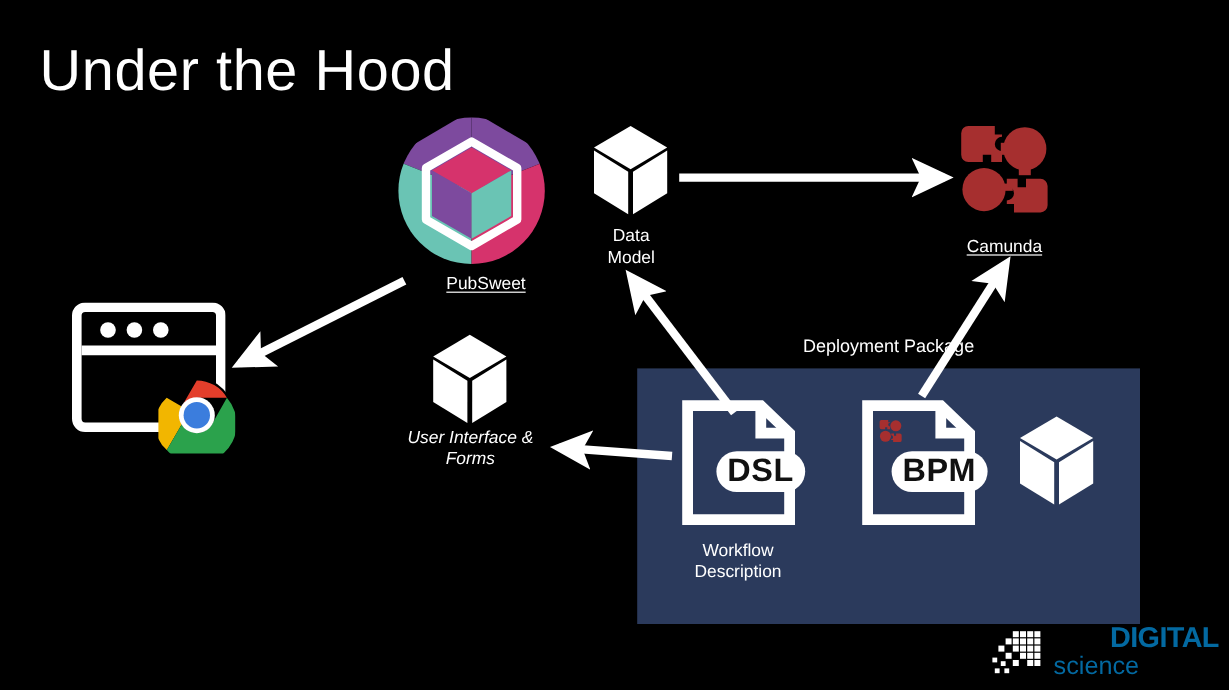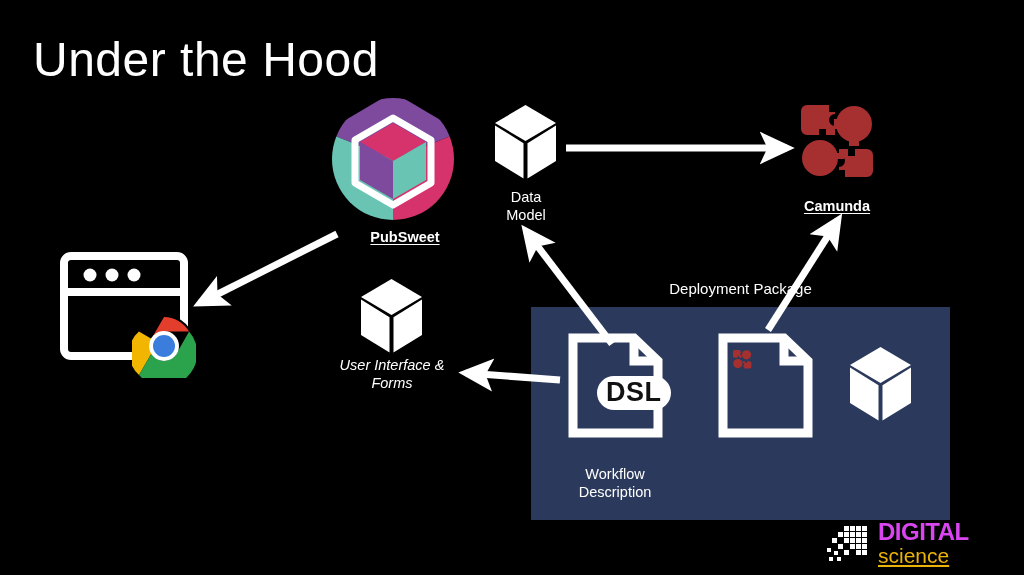--- a/index.html
+++ b/index.html
@@ -33,21 +33,21 @@
   
   .node-label {
     position: absolute;
     color: #ffffff;
     font-size: 14.5px;
     line-height: 1.25;
     text-align: center;
     white-space: pre-line;
   }
   .node-label.link {
-    font-weight: bold;
+    font-weight: normal;
     text-decoration: underline;
     text-underline-offset: 2px;
   }
   
   #pubsweet-logo {
     position: absolute;
     left: 331px;
     top: 97px;
     width: 124px;
     height: 124px;
@@ -129,34 +129,34 @@
     width: 150px;
     height: 46px;
   }
   #ds-wordmark {
     position: absolute;
     left: 52px;
     top: -1px;
     width: 98px;
   }
   #ds-digital {
-    color: #d946ef;
+    color: #0369a1;
     font-size: 24px;
     font-weight: bold;
     letter-spacing: -0.5px;
     line-height: 0.95;
+    margin-left: 47px;
   }
   #ds-science {
-    color: #eab308;
+    color: #0369a1;
     font-size: 21px;
     font-weight: 300;
     letter-spacing: 0px;
     line-height: 1;
     margin-top: 1px;
-    text-decoration: underline;
   }
 </style>
 </head>
 <body>
 
 <div id="slide">
 
   <div id="slide-title">Under the Hood</div>
 
   <div id="deployment-panel"></div>
@@ -249,35 +249,36 @@
   <div class="node-label" style="left:312px; top:356px; width:160px;font-style:italic;">User Interface &amp;
 Forms</div>
 
   <div class="doc" id="dsl-doc">
     <svg viewBox="0 0 95 105" width="95" height="105">
       <path d="M5 5 H66 L90 28 V100 H5 Z" fill="none" stroke="#ffffff" stroke-width="9" stroke-linejoin="miter"></path>
       <path d="M66 5 V28 H90" fill="none" stroke="#ffffff" stroke-width="9"></path>
     </svg>
   </div>
   <div class="doc-tag" id="dsl-tag">DSL</div>
-  <div class="node-label" style="left:535px; top:450px; width:160px;margin-top:15px;">Workflow
+  <div class="node-label" style="left:535px; top:450px; width:160px;">Workflow
 Description</div>
 
   <div class="doc" id="bpm-doc">
     <svg viewBox="0 0 95 105" width="95" height="105">
       <path d="M5 5 H66 L90 28 V100 H5 Z" fill="none" stroke="#ffffff" stroke-width="9" stroke-linejoin="miter"></path>
       <path d="M66 5 V28 H90" fill="none" stroke="#ffffff" stroke-width="9"></path>
       <g fill="#a62f2f" transform="translate(14,16) scale(0.255)">
         <path d="M4 10 a6 6 0 0 1 6 -6 h22 v7 h6 v-7 v9 a6 6 0 0 0 0 12 v9 h-9 v-6 h-7 v6 h-12 a6 6 0 0 1 -6 -6 Z"></path>
         <circle cx="57" cy="23" r="18"></circle>
         <circle cx="23" cy="57" r="18"></circle>
         <path d="M42 48 h9 v7 h7 v-7 h12 a6 6 0 0 1 6 6 v16 a6 6 0 0 1 -6 6 h-22 v-7 h-6 v7 v-10 a6 6 0 0 0 0 -12 Z"></path>
       </g>
     </svg>
   </div>
+  <div class="doc-tag" id="bpm-tag">BPM</div>
 
   <div id="addon-icon">
     <svg viewBox="0 0 67 78" width="67" height="78">
       <path d="M33.5 2 L64 20 L33.5 38 L3 20 Z" fill="#ffffff"></path>
       <path d="M3 22.5 L31.5 40.2 L31.5 75.5 L3 58 Z" fill="#ffffff"></path>
       <path d="M64 22.5 L64 58 L35.5 75.5 L35.5 40.2 Z" fill="#ffffff"></path>
     </svg>
   </div>
 
   <svg id="arrows" viewBox="0 0 1024 575">

